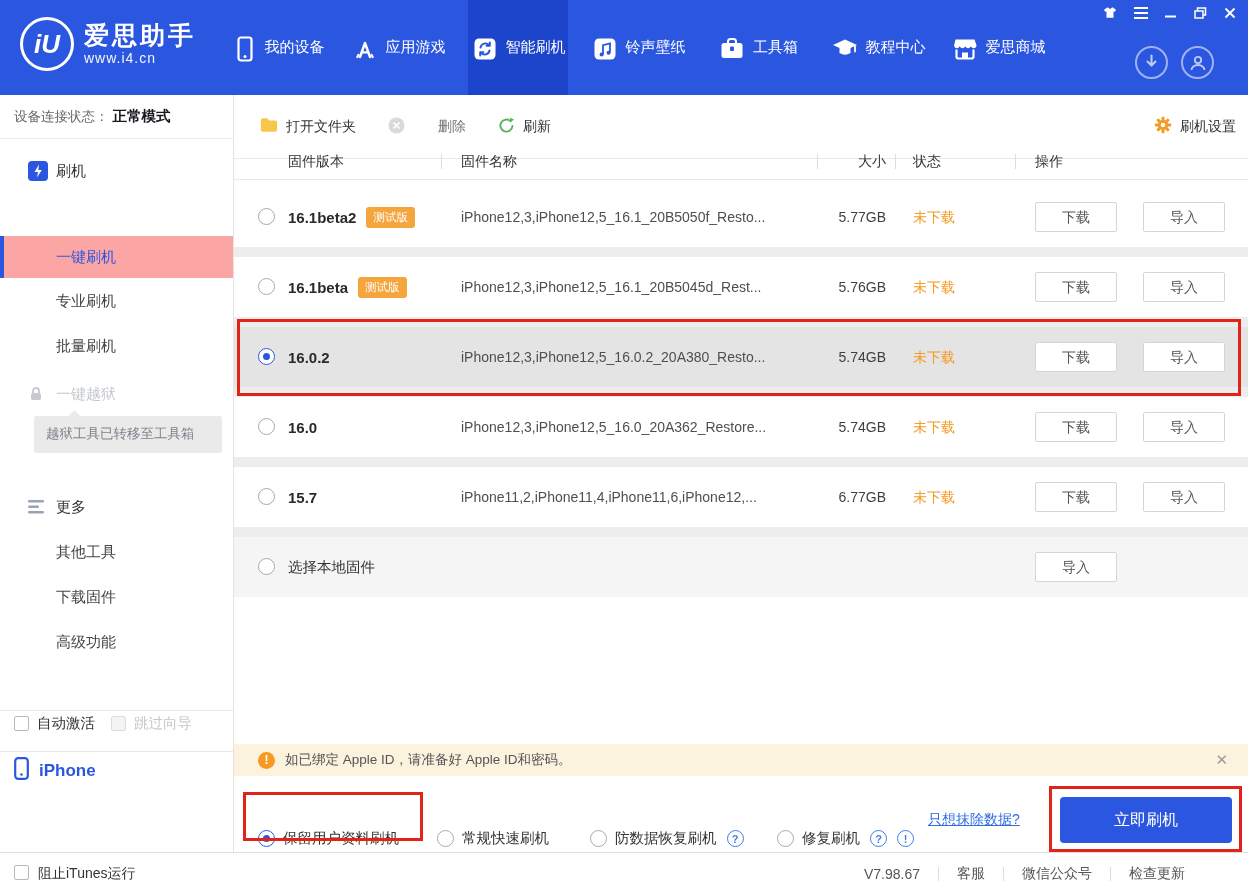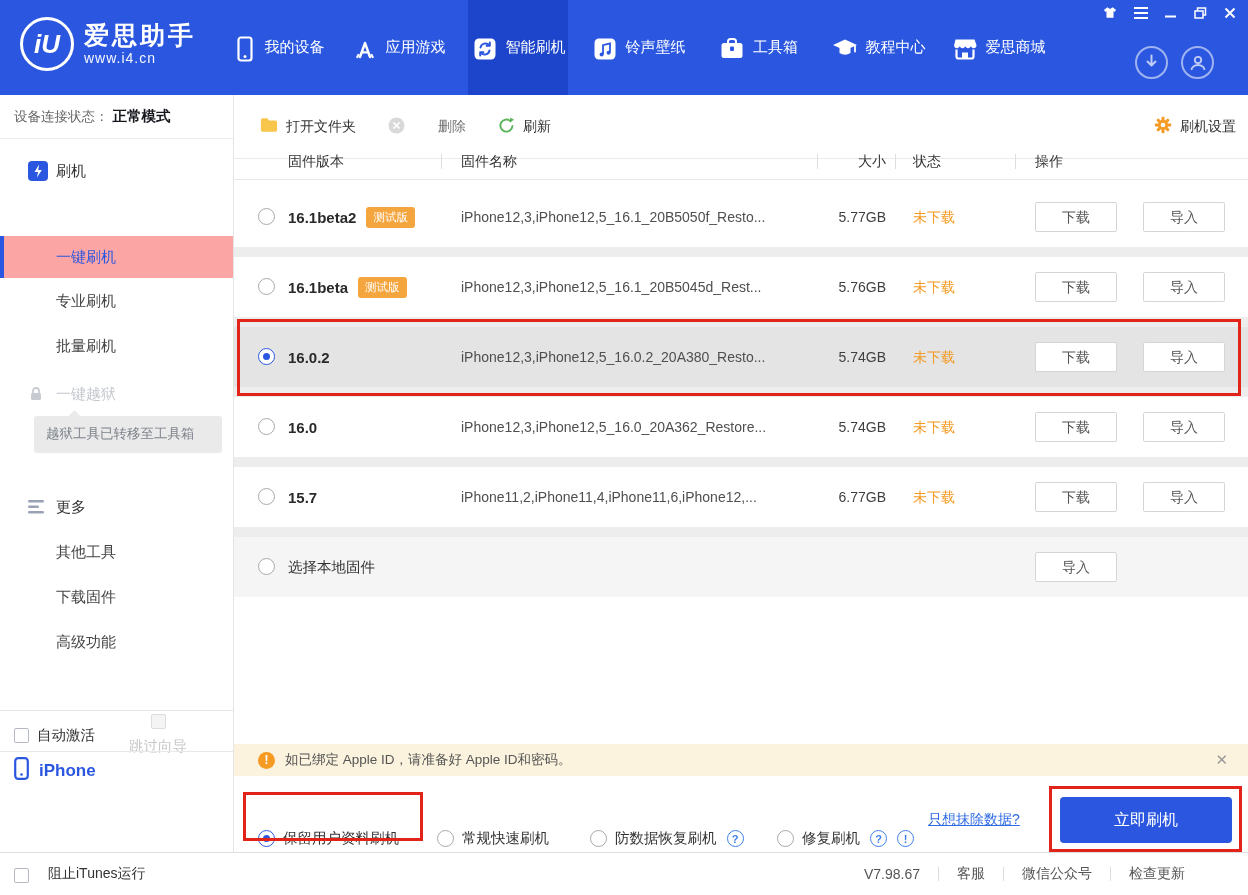--- a/index.html
+++ b/index.html
@@ -104,21 +104,21 @@
                    margin-left:2px; cursor:pointer; flex:none; }
   .erase-link { position:absolute; left:694px; top:35px; font-size:14px; color:#2f6be4;
                 text-decoration:underline; cursor:pointer; }
   .flash-btn { position:absolute; left:826px; top:21px; width:172px; height:46px; background:#2b57e0;
                border:none; border-radius:4px; color:#fff; font-size:16px; cursor:pointer;
                font-family:inherit; }
 
   
   .footer { position:absolute; left:0; right:0; bottom:0; height:43px; background:#fff; border-top:1px solid #dedede;
             display:flex; align-items:center; padding:0 45px 0 14px; font-size:14px; color:#333; }
-  .footer .left { display:flex; align-items:flex-end; gap:19px; cursor:pointer; }
+  .footer .left { display:flex; align-items:flex-start; gap:9px; cursor:pointer; }
   .footer .right { margin-left:auto; display:flex; align-items:center; color:#555; }
   .footer .right > * { padding:0 18px; }
   .f-sep { width:1px; height:14px; background:#ddd; padding:0 !important; }
   .f-link { cursor:pointer; }
 
   
   .anno { position:absolute; border:3px solid #e2231a; z-index:50; pointer-events:none; }
   .anno1 { left:237px; top:319px; width:1004px; height:77px; }
   .anno2 { left:243px; top:792px; width:180px; height:49px; }
   .anno3 { left:1049px; top:786px; width:193px; height:66px; }
@@ -317,21 +317,21 @@
     <div class="side-item sub" style="top:526px;">
       <span class="lbl">高级功能</span>
     </div>
 
     <div class="side-divider" style="top:615px;"></div>
     <div class="side-check-row">
       <span class="chk-group">
         <span class="checkbox"></span>
         <span>自动激活</span>
       </span>
-      <span class="chk-group disabled" style="margin-left:34px;flex-direction:column;">
+      <span class="chk-group disabled" style="margin-left:16px;">
         <span class="checkbox disabled"></span>
         <span>跳过向导</span>
       </span>
     </div>
     <div class="side-divider" style="top:656px;"></div>
 
     <div class="iphone-row">
       <span>
         <svg width="15" height="23" viewBox="0 0 15 23">
             <rect x="1.2" y="1.2" width="12.6" height="20.6" rx="3" fill="none" stroke="#2b57e0" stroke-width="2.2"></rect>

